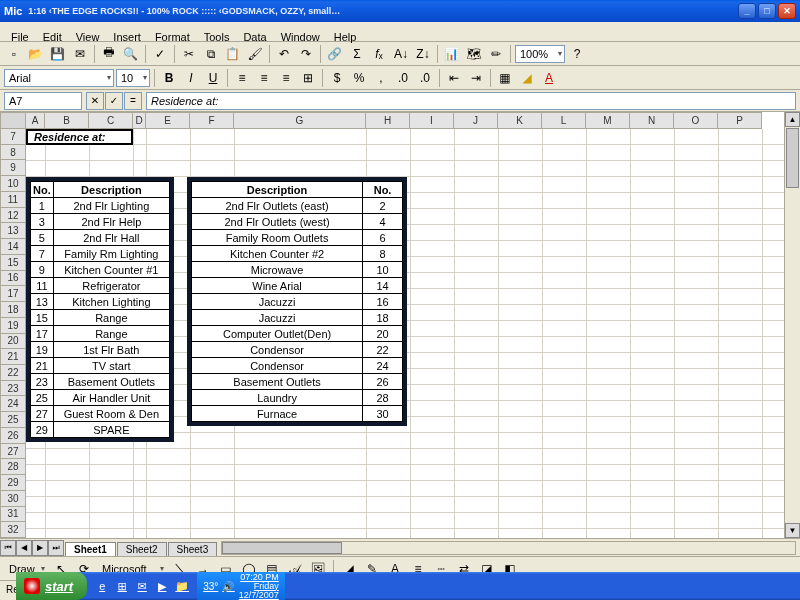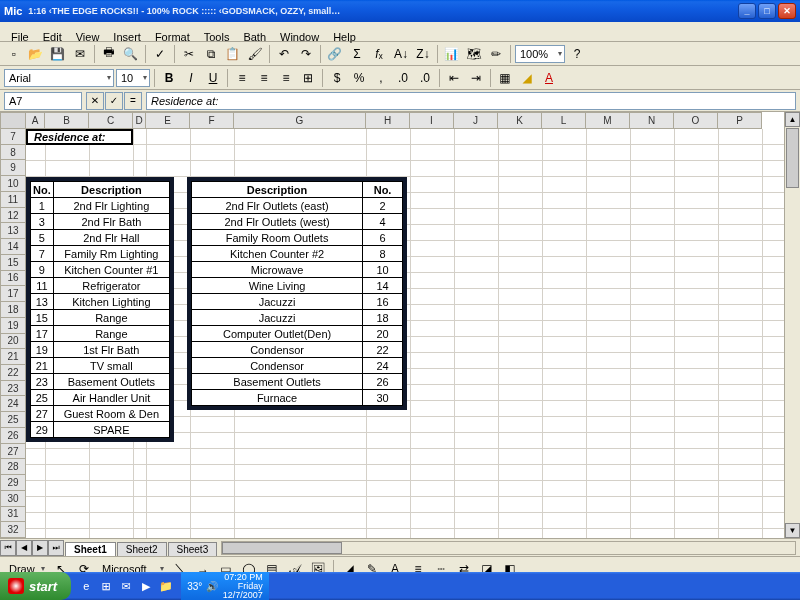--- a/index.html
+++ b/index.html
@@ -57,21 +57,21 @@
 .tab:not(.active){ background:#e0e0e0; }
 .hscroll { flex:1; margin:0 4px; height:14px; background:#ece9d8; border:1px solid #aca899; position:relative; }
 .hscroll .thumb { position:absolute; top:0; bottom:0; left:0; width:120px; background:#cdcdcd; border:1px solid #888; }
 
 .drawbar { height:24px; background:#ece9d8; border-top:1px solid #aca899; display:flex; align-items:center; padding:0 4px; gap:3px; }
 
 .statusbar { height:18px; background:#ece9d8; border-top:1px solid #aca899; display:flex; align-items:center; padding:0 6px; font-size:10px; }
 .statusbar .fill { flex:1; }
 .statcell { border:1px inset #aca899; padding:1px 8px; margin-left:2px; }
 
-.taskbar { position:absolute; bottom:0; left:0; right:0; height:28px; background:linear-gradient(#3c81f3,#245edb 8%,#245edb 92%,#1641a4); display:flex; align-items:center; color:#fff; }
+.taskbar { position:absolute; bottom:0; left:16px; right:0; height:28px; background:linear-gradient(#3c81f3,#245edb 8%,#245edb 92%,#1641a4); display:flex; align-items:center; color:#fff;text-decoration:underline; }
 .startbtn { background:linear-gradient(#5fb35f,#2e8a2e); height:28px; display:flex; align-items:center; padding:0 14px 0 8px; font-weight:bold; font-style:italic; font-size:13px; border-radius:0 10px 10px 0; cursor:pointer; }
 .startbtn .orb { width:16px; height:16px; background:radial-gradient(#fff,#d00 60%); border-radius:3px; margin-right:5px; }
 .ql { display:flex; gap:2px; margin:0 6px; }
 .ql div { width:18px; height:20px; display:flex; align-items:center; justify-content:center; font-size:11px; cursor:pointer; }
 .tasks { display:flex; gap:2px; flex:1; overflow:hidden; }
 .task { background:linear-gradient(#5a92ee,#3a72d0); border:1px solid #2050b0; border-radius:3px; height:22px; padding:0 6px; display:flex; align-items:center; font-size:10px; max-width:130px; overflow:hidden; white-space:nowrap; cursor:pointer; }
 .task.active { background:linear-gradient(#1a4aac,#2858c0); border-color:#0a2a70; }
 .tray { background:linear-gradient(#1e90ff,#0d6ae0); height:28px; display:flex; align-items:center; padding:0 6px; gap:4px; font-size:10px; }
 .clock { text-align:right; line-height:1; font-size:9px; }
 </style>
@@ -88,21 +88,21 @@
   </div>
 </div>
 
 <div class="menubar" id="menubar">
     <span>File</span>
     <span>Edit</span>
     <span>View</span>
     <span>Insert</span>
     <span>Format</span>
     <span>Tools</span>
-    <span>Bath</span>
+    <span>Data</span>
     <span>Window</span>
     <span>Help</span>
   </div>
 
 <div class="toolbar">
   <div class="tbtn">▫</div>
   <div class="tbtn">📂</div>
   <div class="tbtn">💾</div>
   <div class="tbtn">✉</div>
   <div class="tsep"></div>
@@ -293,21 +293,21 @@
               <tr>
                 <th style="width:22px">No.</th>
                 <th style="width:122px">Description</th>
               </tr>
               <tr>
                 <td>1</td>
                 <td>2nd Flr Lighting</td>
               </tr>
               <tr>
                 <td>3</td>
-                <td>2nd Flr Bath</td>
+                <td>2nd Flr Help</td>
               </tr>
               <tr>
                 <td>5</td>
                 <td>2nd Flr Hall</td>
               </tr>
               <tr>
                 <td>7</td>
                 <td>Family Rm Lighting</td>
               </tr>
               <tr>
@@ -329,21 +329,21 @@
               <tr>
                 <td>17</td>
                 <td>Range</td>
               </tr>
               <tr>
                 <td>19</td>
                 <td>1st Flr Bath</td>
               </tr>
               <tr>
                 <td>21</td>
-                <td>TV small</td>
+                <td>TV start</td>
               </tr>
               <tr>
                 <td>23</td>
                 <td>Basement Outlets</td>
               </tr>
               <tr>
                 <td>25</td>
                 <td>Air Handler Unit</td>
               </tr>
               <tr>
@@ -379,21 +379,21 @@
               </tr>
               <tr>
                 <td>Kitchen Counter #2</td>
                 <td>8</td>
               </tr>
               <tr>
                 <td>Microwave</td>
                 <td>10</td>
               </tr>
               <tr>
-                <td>Wine Living</td>
+                <td>Wine Arial</td>
                 <td>14</td>
               </tr>
               <tr>
                 <td>Jacuzzi</td>
                 <td>16</td>
               </tr>
               <tr>
                 <td>Jacuzzi</td>
                 <td>18</td>
               </tr>
@@ -405,20 +405,24 @@
                 <td>Condensor</td>
                 <td>22</td>
               </tr>
               <tr>
                 <td>Condensor</td>
                 <td>24</td>
               </tr>
               <tr>
                 <td>Basement Outlets</td>
                 <td>26</td>
+              </tr>
+              <tr>
+                <td>Laundry</td>
+                <td>28</td>
               </tr>
               <tr>
                 <td>Furnace</td>
                 <td>30</td>
               </tr>
             </tbody>
           </table>
         </div>
     </div>
   </div>

